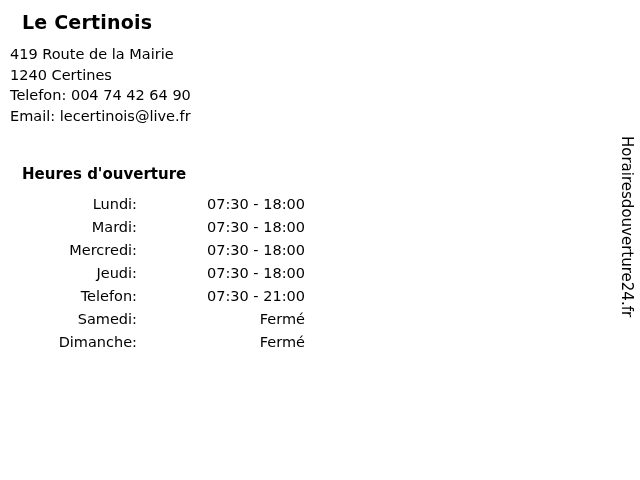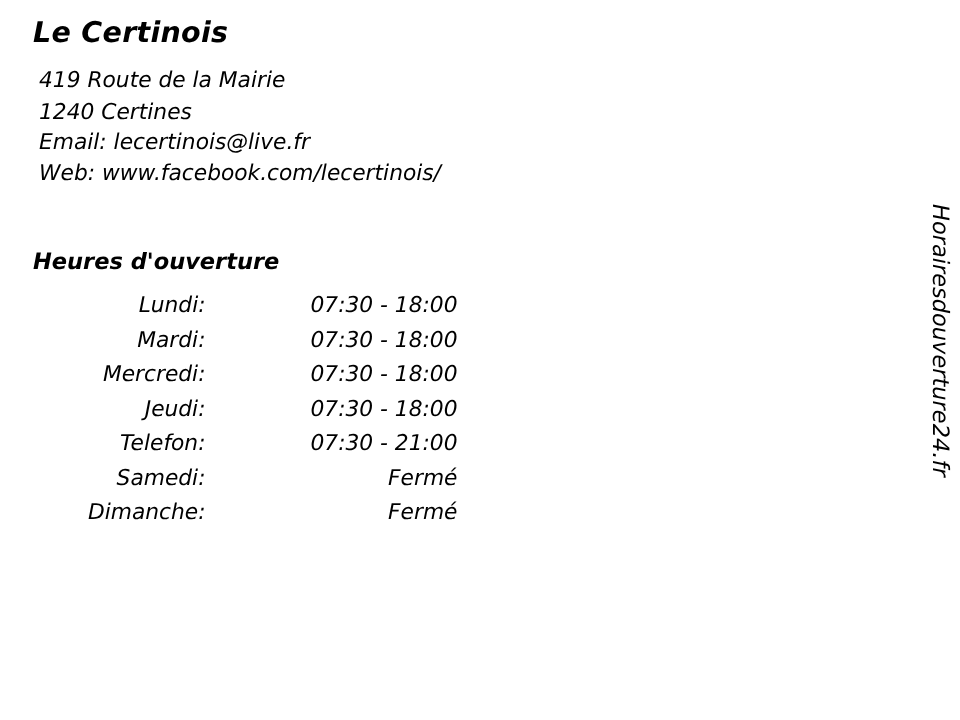--- a/index.html
+++ b/index.html
@@ -14,33 +14,32 @@
     color: #000000;
     position: relative;
     overflow: hidden;
   }
   .page {
     position: absolute;
     left: 0;
     top: 0;
     width: 640px;
     height: 480px;
-    font-style: italic;
   }
   .business-title {
     position: absolute;
     left: 22px;
     top: 11px;
     font-size: 19px;
     font-weight: bold;
     letter-spacing: 0.2px;
   }
   .address-block {
     position: absolute;
-    left: 26px;
+    left: 10px;
     top: 44px;
     font-size: 14.5px;
     line-height: 20.5px;
   }
   .address-block div {
     white-space: nowrap;
   }
   .hours-title {
     position: absolute;
     left: 22px;
@@ -86,22 +85,22 @@
 </head>
 <body>
 
 <div class="page">
 
   <div class="business-title">Le Certinois</div>
 
   <div class="address-block">
     <div>419 Route de la Mairie</div>
     <div>1240 Certines</div>
+    <div>Telefon: 004 74 42 64 90</div>
     <div>Email: lecertinois@live.fr</div>
-    <div>Web: www.facebook.com/lecertinois/</div>
   </div>
 
   <div class="hours-title">Heures d'ouverture</div>
 
   <table class="hours-table">
     <tbody>
       <tr>
         <td class="day">Lundi:</td>
         <td class="time">07:30 - 18:00</td>
       </tr>

